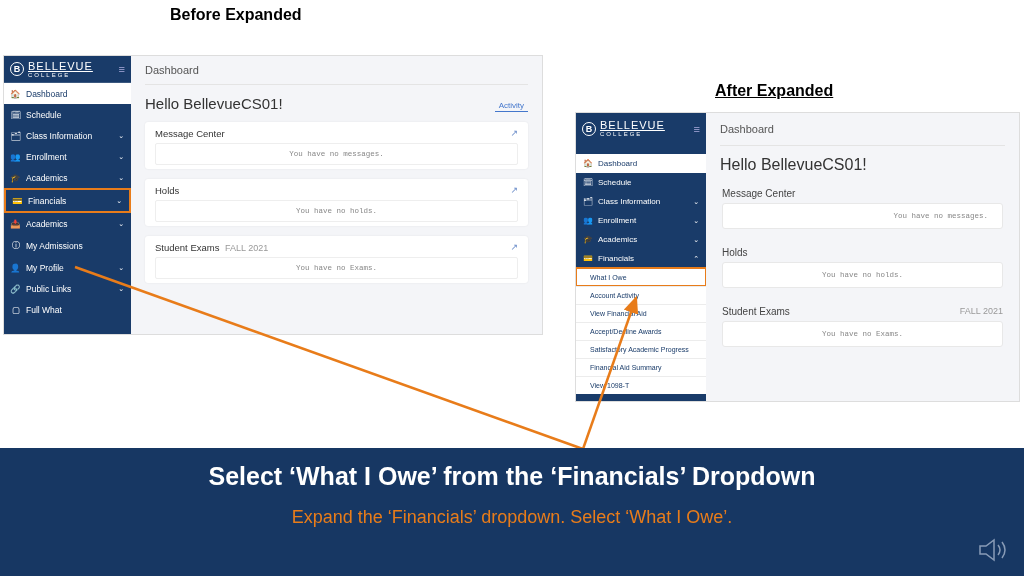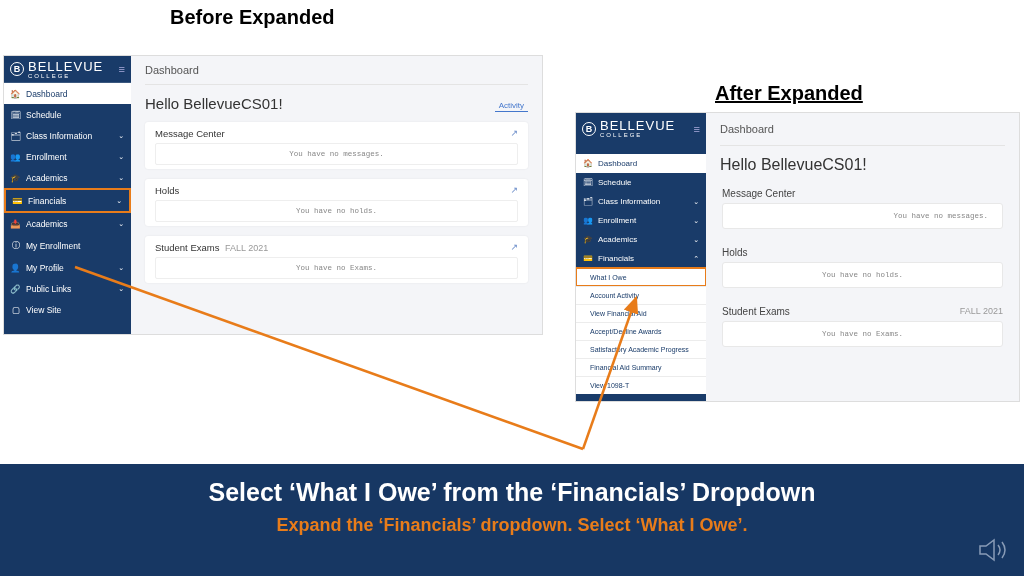--- a/index.html
+++ b/index.html
@@ -7,21 +7,21 @@
     width: 1024px;
     height: 576px;
     font-family: Arial, sans-serif;
     background: #fff;
     overflow: hidden;
     position: relative;
   }
   .title-before, .title-after {
     position: absolute;
     font-weight: 900;
-    font-size: 20px;
+    font-size: 16px;
     color: #000;
   }
   .title-before { left: 170px; top: 6px; }
   .title-after  { left: 715px; top: 82px; text-decoration: underline; }
 
   
   .panel-left {
     position: absolute;
     left: 3px;
     top: 55px;
@@ -47,21 +47,21 @@
     border-bottom: 1px solid rgba(255,255,255,0.15);
   }
   .logo-circ {
     width: 14px; height: 14px;
     border: 1.5px solid #fff;
     border-radius: 50%;
     display: flex; align-items: center; justify-content: center;
     font-size: 9px; font-weight: bold;
   }
   .logo-txt { line-height: 1; letter-spacing: 1px; margin-left: 4px;}
-  .logo-txt .l1 { font-size: 13px; }
+  .logo-txt .l1 { font-size: 11px; text-decoration: underline; }
   .logo-txt .l2 { font-size: 6px; letter-spacing: 2px;}
   .ham { margin-left:auto; color:#aad; font-size:11px; }
   .nav-item {
     display: flex;
     align-items: center;
     padding: 5.5px 7px;
     gap: 5px;
     cursor: pointer;
   }
   .nav-item.active {
@@ -153,27 +153,27 @@
   .main-r .card .cmsg.r{ text-align:right; padding-right:14px;}
 
   
   .arrow-svg { position:absolute; left:0; top:0; width:1024px; height:576px; pointer-events:none; }
 
   
   .banner {
     position:absolute;
     left:0; bottom:0;
     width:1024px;
-    height:112px;
+    height:128px;
     background:#173763;
     text-align:center;
     padding-top:14px;
   }
   .banner .b1 { color:#fff; font-weight:900; font-size:25px; }
-  .banner .b2 { color:#e87c1a; font-weight:700; font-size:18px; margin-top:8px;}
+  .banner .b2 { color:#e87c1a; font-weight:400; font-size:18px; margin-top:16px;}
   .speaker { position:absolute; right:14px; bottom:12px; opacity:0.7;}
 </style>
 </head>
 <body>
 
 <div class="title-before">Before Expanded</div>
 <div class="title-after">After Expanded</div>
 
 <div class="panel-left">
   <div class="sidebar-l">
@@ -213,35 +213,35 @@
       <span>Financials</span>
       <span class="chev">⌄</span>
     </div>
     <div class="nav-item">
       <span class="nav-icon">📥</span>
       <span>Academics</span>
       <span class="chev">⌄</span>
     </div>
     <div class="nav-item">
       <span class="nav-icon">ⓘ</span>
-      <span>My Enrollment</span>
+      <span>My Admissions</span>
     </div>
     <div class="nav-item">
       <span class="nav-icon">👤</span>
       <span>My Profile</span>
       <span class="chev">⌄</span>
     </div>
     <div class="nav-item">
       <span class="nav-icon">🔗</span>
       <span>Public Links</span>
       <span class="chev">⌄</span>
     </div>
     <div class="nav-item">
       <span class="nav-icon">▢</span>
-      <span>View Site</span>
+      <span>Full What</span>
     </div>
   </div>
 
   <div class="main-l">
     <div class="pgtitle">Dashboard</div>
     <div class="hello">
       <span>Hello BellevueCS01!</span>
       <span class="gen">Activity</span>
     </div>
     <div class="card">

